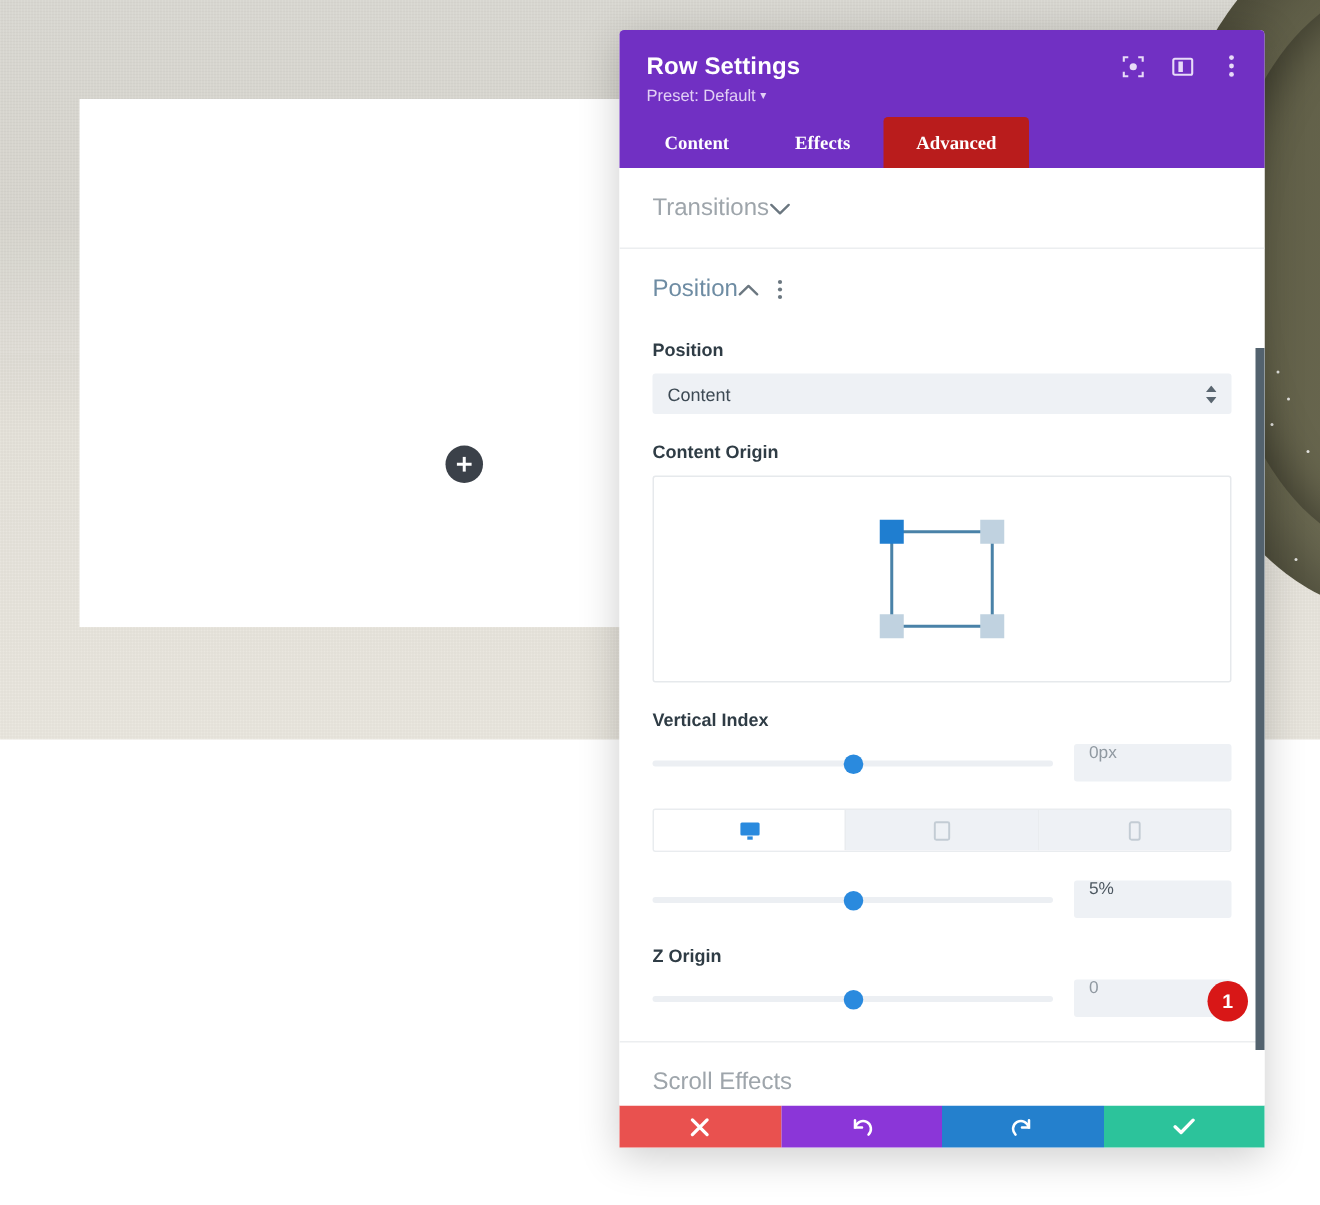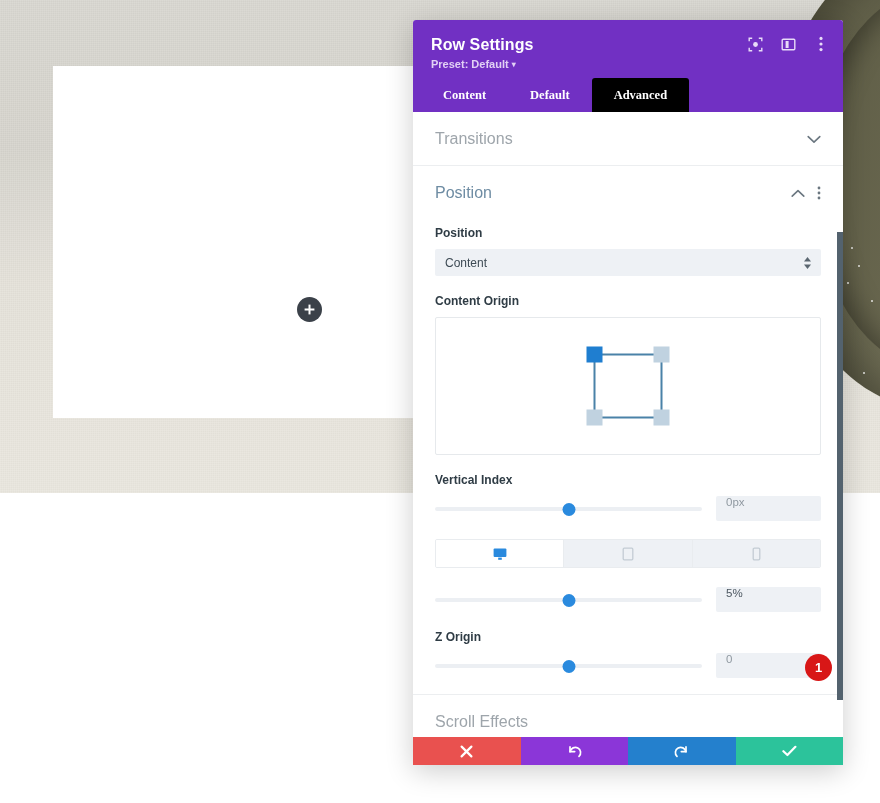--- a/index.html
+++ b/index.html
@@ -98,21 +98,21 @@
   }
   .modal-title {
     color: #ffffff;
     font-size: 16px;
     font-weight: bold;
     letter-spacing: .1px;
   }
   .modal-preset {
     color: #e2d0f5;
     font-size: 11px;
-    font-weight: bold;
+    font-weight: normal;
     margin-top: 4px;
   }
   .modal-preset .caret {
     display: inline-block;
     margin-left: 3px;
     font-size: 8px;
     vertical-align: 1px;
   }
   .header-icons {
     position: absolute;
@@ -135,32 +135,32 @@
   .tab {
     color: #ffffff;
     font-size: 12.5px;
     font-weight: bold;
     padding: 0 22px;
     line-height: 34px;
     cursor: pointer;
     border-radius: 3px 3px 0 0;
     font-family: Liberation Serif, serif;
   }
-  .tab.active { background: #000000; }
+  .tab.active { background: #b91c1c; }
 
   .modal-body {
     flex: 1;
     background: #ffffff;
     overflow: hidden;
     position: relative;
     padding: 0;
   }
 
   .acc-row {
-    display: flex; align-items: center; justify-content: space-between;
+    display: flex; align-items: center; 
     padding: 18px 22px 17px 22px;
     border-bottom: 1px solid #eceef0;
   }
   .acc-title-muted {
     font-size: 16px;
     color: #9ea5ab;
     font-weight: normal;
   }
   .acc-title-active {
     font-size: 16px;
@@ -373,21 +373,21 @@
             <circle cx="2" cy="2.4" r="1.6"></circle>
               <circle cx="2" cy="8" r="1.6"></circle>
               <circle cx="2" cy="13.6" r="1.6"></circle>
           </svg>
         </span>
       </div>
     </div>
 
     <div class="tab-bar">
       <div class="tab">Content</div>
-      <div class="tab">Default</div>
+      <div class="tab">Effects</div>
       <div class="tab active">Advanced</div>
     </div>
 
     <div class="modal-body">
 
       <div class="acc-row">
         <span class="acc-title-muted">Transitions</span>
         <div class="acc-ctrls">
           <span class="chev">
             <svg width="14" height="9" viewBox="0 0 14 9" fill="none" stroke="currentColor" stroke-width="1.6" stroke-linecap="round" stroke-linejoin="round">

